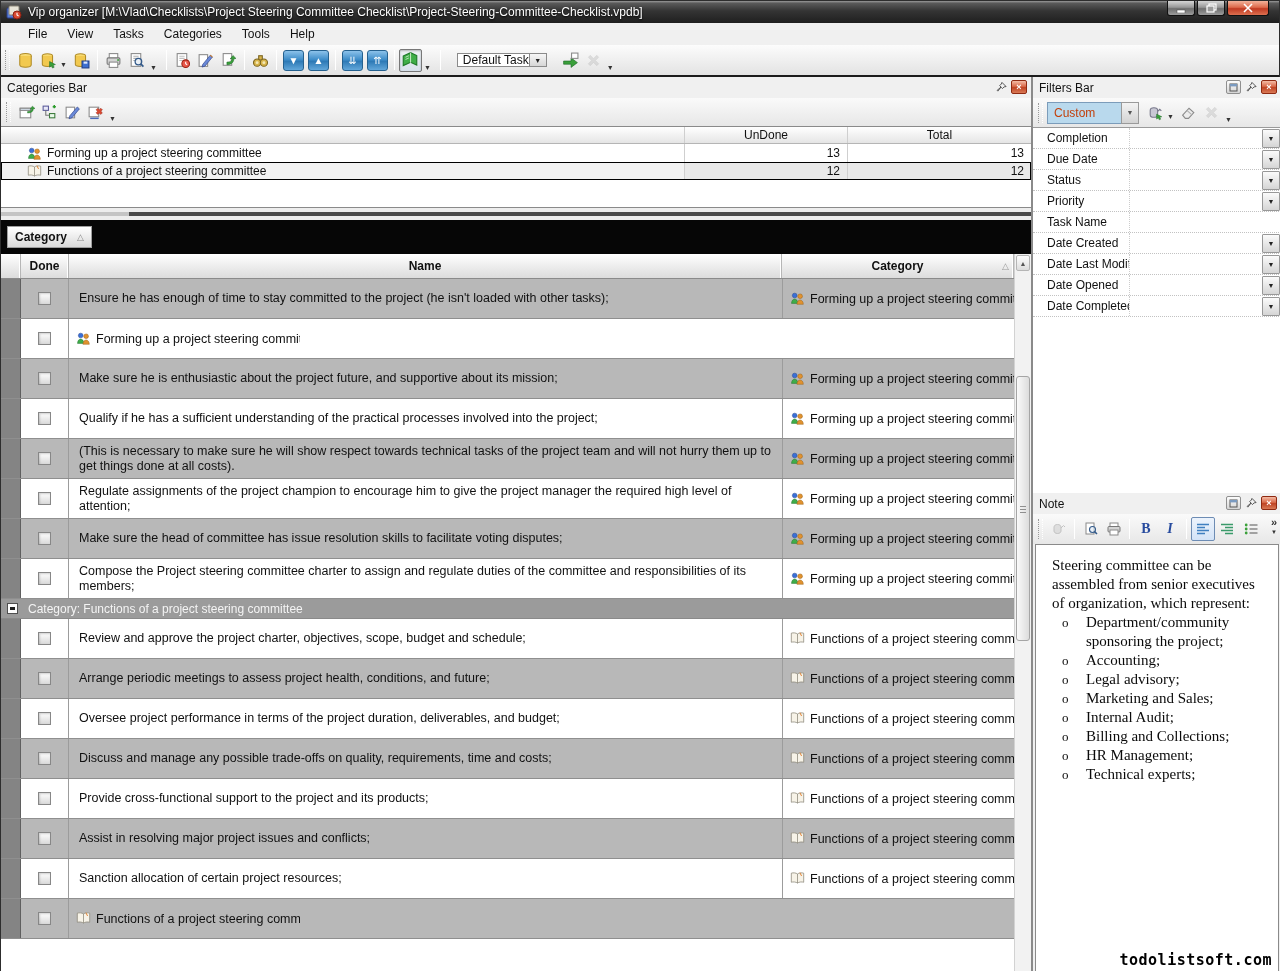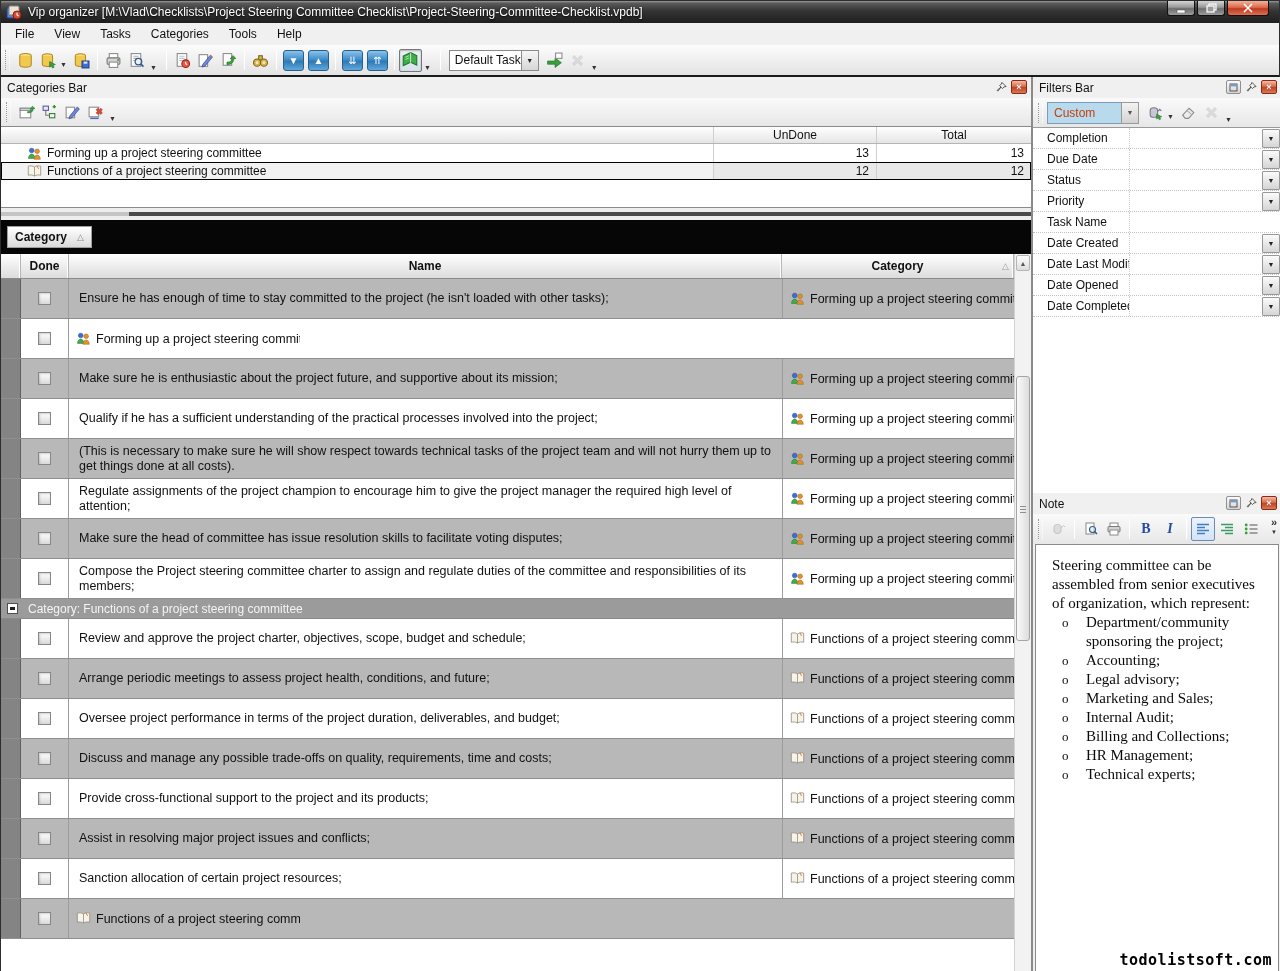--- a/index.html
+++ b/index.html
@@ -7,31 +7,31 @@
   #window{position:relative;width:1280px;height:971px;background:#e9e9e9;font-family:"Liberation Sans",sans-serif;font-size:12px;color:#111;border:1px solid #2d2d2d}
 
   
   .titlebar{position:absolute;left:0;top:0;width:100%;height:22px;background:linear-gradient(180deg,#9a9a9a 0%,#5a5a5a 10%,#343434 45%,#1f1f1f 100%);display:flex;align-items:center;padding-left:5px;color:#fff}
   .title-text{margin-left:6px;font-size:12px;text-shadow:0 1px 2px #000;white-space:nowrap}
   .win-btns{position:absolute;right:10px;top:0;display:flex}
   .win-btn{width:28px;height:15px;border:1px solid #111;border-top:none;border-radius:0 0 3px 3px;background:linear-gradient(#d6d6d6,#979797 45%,#6e6e6e 55%,#9d9d9d);display:flex;align-items:center;justify-content:center;margin-left:2px;color:#fff;font-size:9px;line-height:9px}
   .win-btn.close{width:42px;background:linear-gradient(#f2b29a,#dd6a4c 45%,#c03a22 55%,#dd7050)}
 
   
-  .menubar{position:absolute;top:22px;left:0;width:100%;height:22px;background:#f0f0f0;display:flex;align-items:center;padding-left:4px}
+  .menubar{position:absolute;top:22px;left:0;width:100%;height:22px;background:#f0f0f0;display:flex;align-items:center;padding-left:17px}
   .menu-item{padding:3px 10px;cursor:default}
   .toolbar{position:absolute;top:44px;left:0;width:100%;height:32px;background:linear-gradient(#fcfcfc,#e3e3e3);border-bottom:2px solid #1b1b1b;display:flex;align-items:center;padding-left:2px}
   .grip{width:5px;height:20px;border-left:1px dotted #9a9a9a;border-right:1px dotted #fff;margin:0 4px 0 2px}
   .tb-btn{width:23px;height:23px;display:flex;align-items:center;justify-content:center;border:1px solid transparent;border-radius:2px}
   .tb-btn.pressed{border-color:#777;background:linear-gradient(#eef2f6,#d8e2ec);box-shadow:inset 0 1px 2px rgba(0,0,0,.25)}
   .tb-sep{width:1px;height:20px;background:#bdbdbd;border-right:1px solid #fff;margin:0 4px}
   .tb-caret{font-size:7px;color:#333;margin:8px 3px 0 0}
   .tb-overflow{font-size:7px;color:#333;align-self:flex-end;margin:0 5px 4px 2px}
   .move-btn{width:21px;height:21px;border-radius:3px;border:1px solid #25618f;background:linear-gradient(#8cc2ea,#3e8dc9 45%,#2e7ab6 55%,#62a7da);color:#fff;display:flex;align-items:center;justify-content:center;font-size:10px;margin:0 2px}
-  .combo{height:21px;display:flex;margin:0 4px}
+  .combo{height:14px;display:flex;margin:0 12px}
   .combo .field{width:72px;background:#fff;border:1px solid #8a8a8a;border-right:none;display:flex;align-items:center;padding-left:5px}
   .combo .dd{width:18px;border:1px solid #8a8a8a;background:linear-gradient(#f6f6f6,#d6d6d6);display:flex;align-items:center;justify-content:center;font-size:7px;color:#222}
   .dis{opacity:.45}
 
   
   .left-col{position:absolute;top:76px;left:0;width:1030px;height:895px;background:#f0abfc}
   .right-col{position:absolute;top:76px;left:1030px;width:250px;height:895px;background:#f0f0f0;border-left:2px solid #8a8a8a}
 
   
   .panel-title{position:absolute;left:0;width:100%;height:21px;background:#f0f0f0;display:flex;align-items:center;padding-left:6px}
@@ -39,21 +39,21 @@
   .close-btn{width:16px;height:14px;background:linear-gradient(#f4bca6,#d96a4a 45%,#bf4424 55%,#d97a56);border:1px solid #8f2a12;border-radius:2px;color:#fff;font-size:9px;font-weight:bold;display:flex;align-items:center;justify-content:center;line-height:9px}
   .restore-btn{width:15px;height:14px;background:linear-gradient(#fdfdfd,#d5d5d5);border:1px solid #8f8f8f;border-radius:2px;display:flex;align-items:center;justify-content:center}
   .pin-btn{width:14px;height:14px;display:flex;align-items:center;justify-content:center}
 
   
   .cat-toolbar{position:absolute;top:21px;left:0;width:100%;height:28px;background:linear-gradient(#fafafa,#e7e7e7);display:flex;align-items:center;padding-left:3px}
   .cat-grid{position:absolute;top:49px;left:0;width:100%;height:82px;background:#fff;border-top:1px solid #8a8a8a;border-bottom:1px solid #8a8a8a}
   .cg-hdr{height:17px;display:flex;background:linear-gradient(#fff,#e5e5e5);border-bottom:1px solid #b5b5b5;font-size:12px}
   .cg-hdr .c-name{flex:1}
   .c-undone{width:163px;border-left:1px solid #cfcfcf}
-  .c-total{width:155px;border-left:1px solid #cfcfcf}
+  .c-total{width:184px;border-left:1px solid #cfcfcf}
   .cg-hdr .c-undone,.cg-hdr .c-total{display:flex;align-items:center;justify-content:center}
   .cat-row{height:18px;display:flex;align-items:stretch}
   .cat-row .c-name{flex:1;display:flex;align-items:center;padding-left:26px;gap:5px;white-space:nowrap;overflow:hidden}
   .cat-row .c-undone,.cat-row .c-total{display:flex;align-items:center;justify-content:flex-end;padding-right:7px}
   .cat-row.selected{outline:1px solid #000;outline-offset:-1px;background:#f2f2f2}
   .cat-row.selected .c-undone,.cat-row.selected .c-total{background:#e9e9e9}
   .splitter{position:absolute;top:131px;left:0;width:100%;height:12px;background:#ededed}
   .splitter::before{content:"";position:absolute;left:0;top:4px;width:128px;height:4px;background:#c4c4c4}
   .splitter::after{content:"";position:absolute;left:128px;right:0;top:4px;height:4px;background:#4a4a4a}
 

